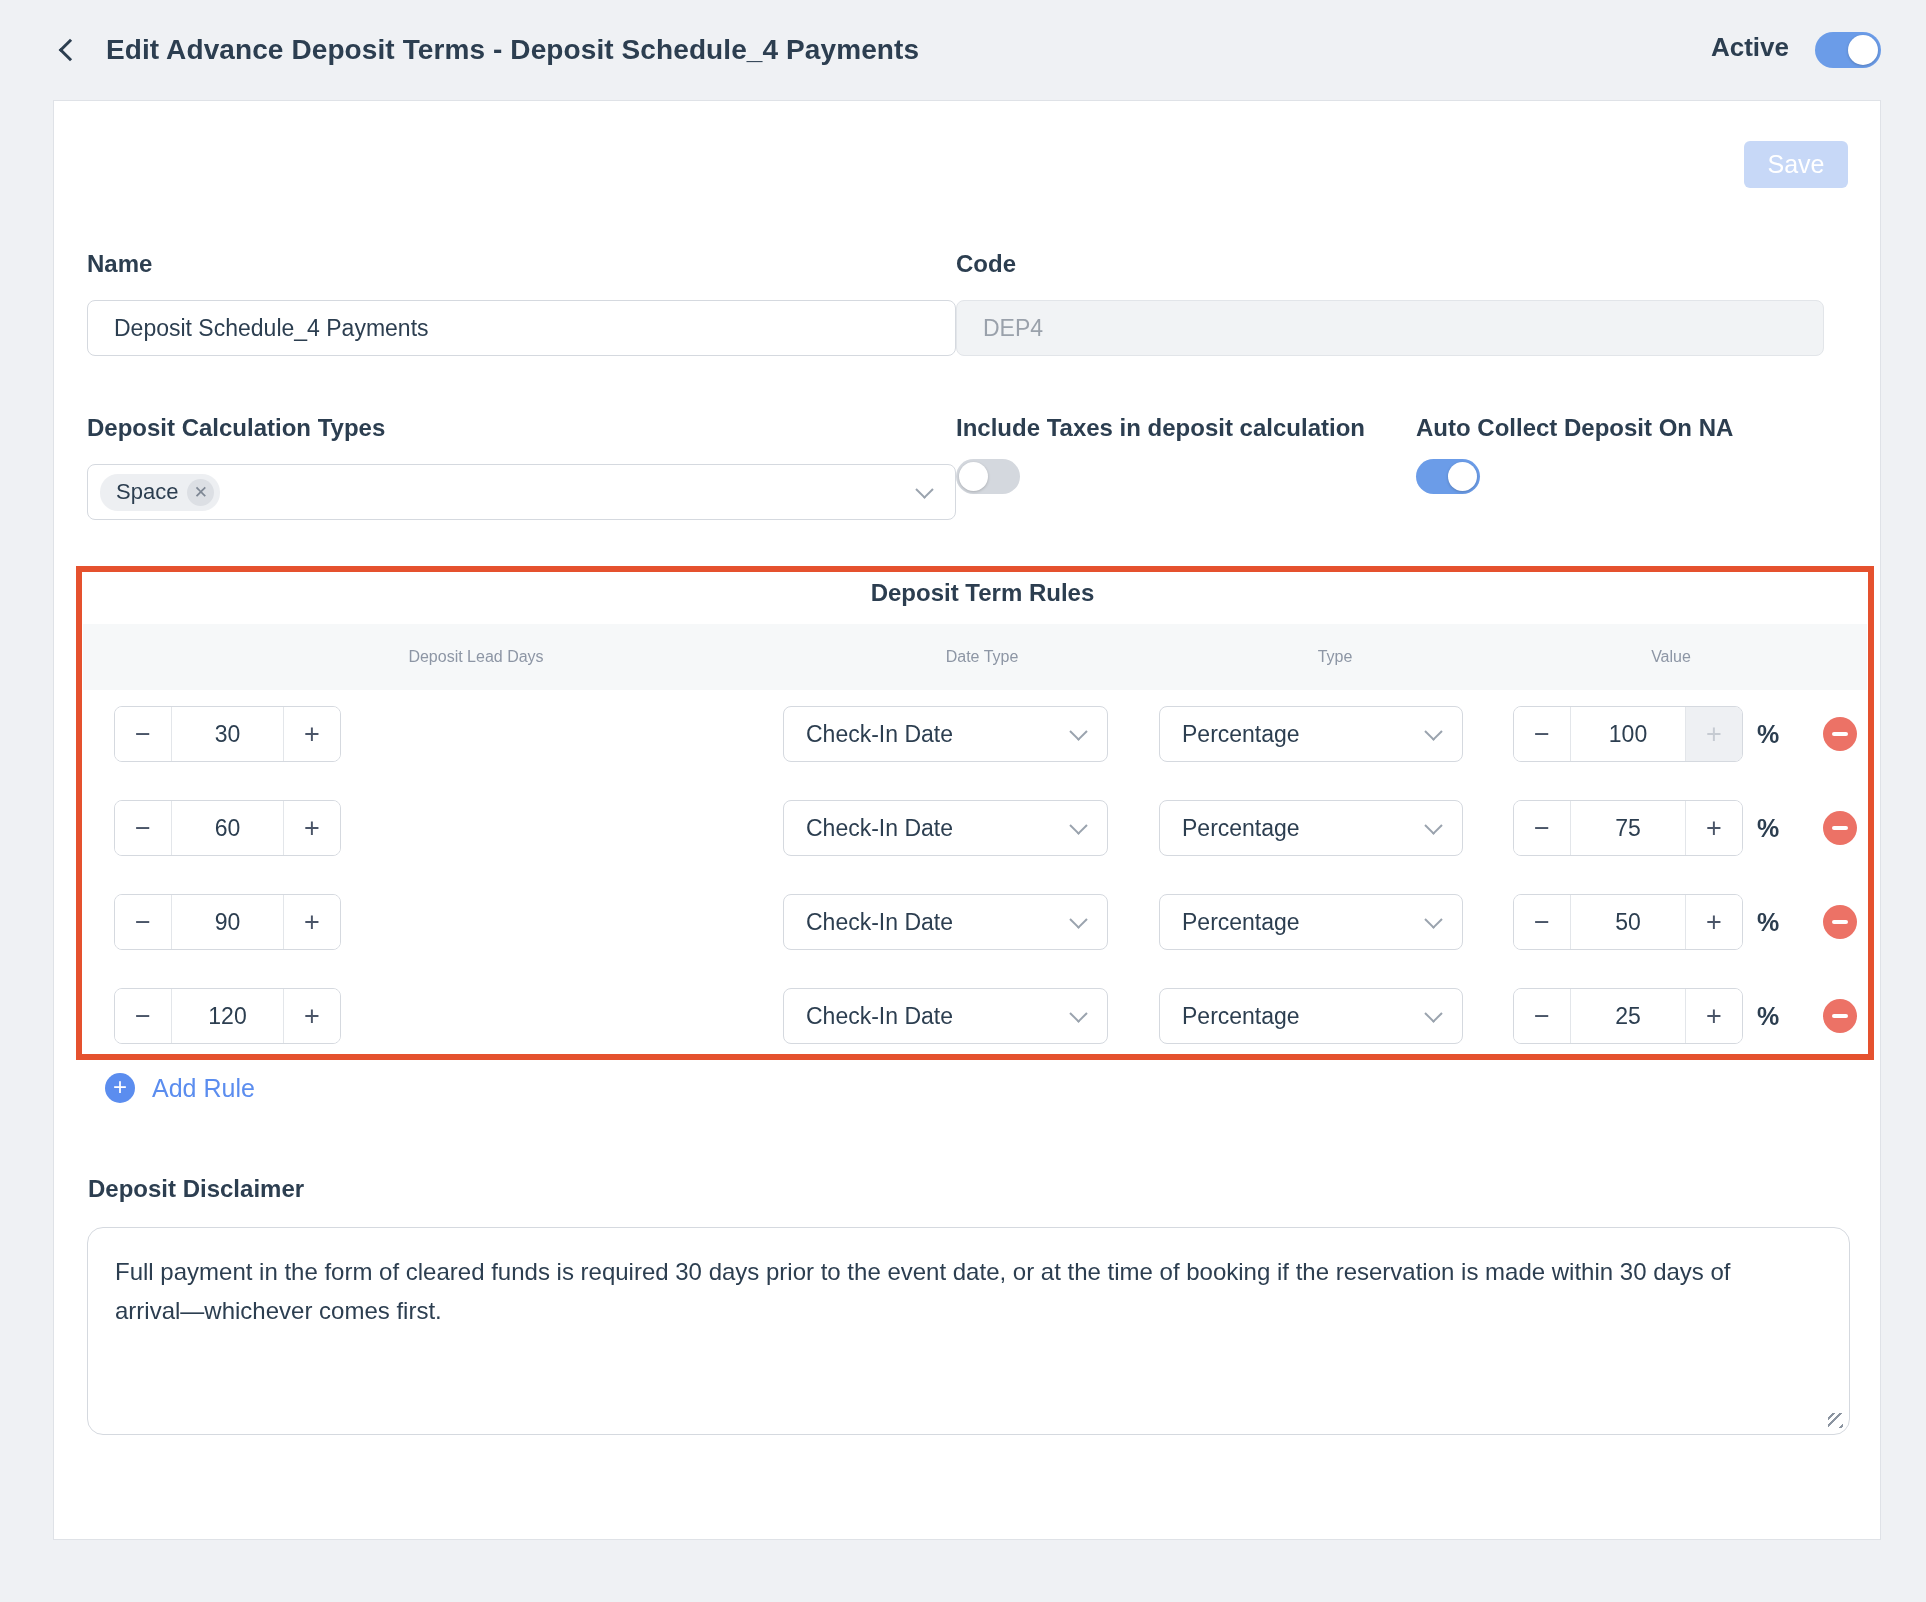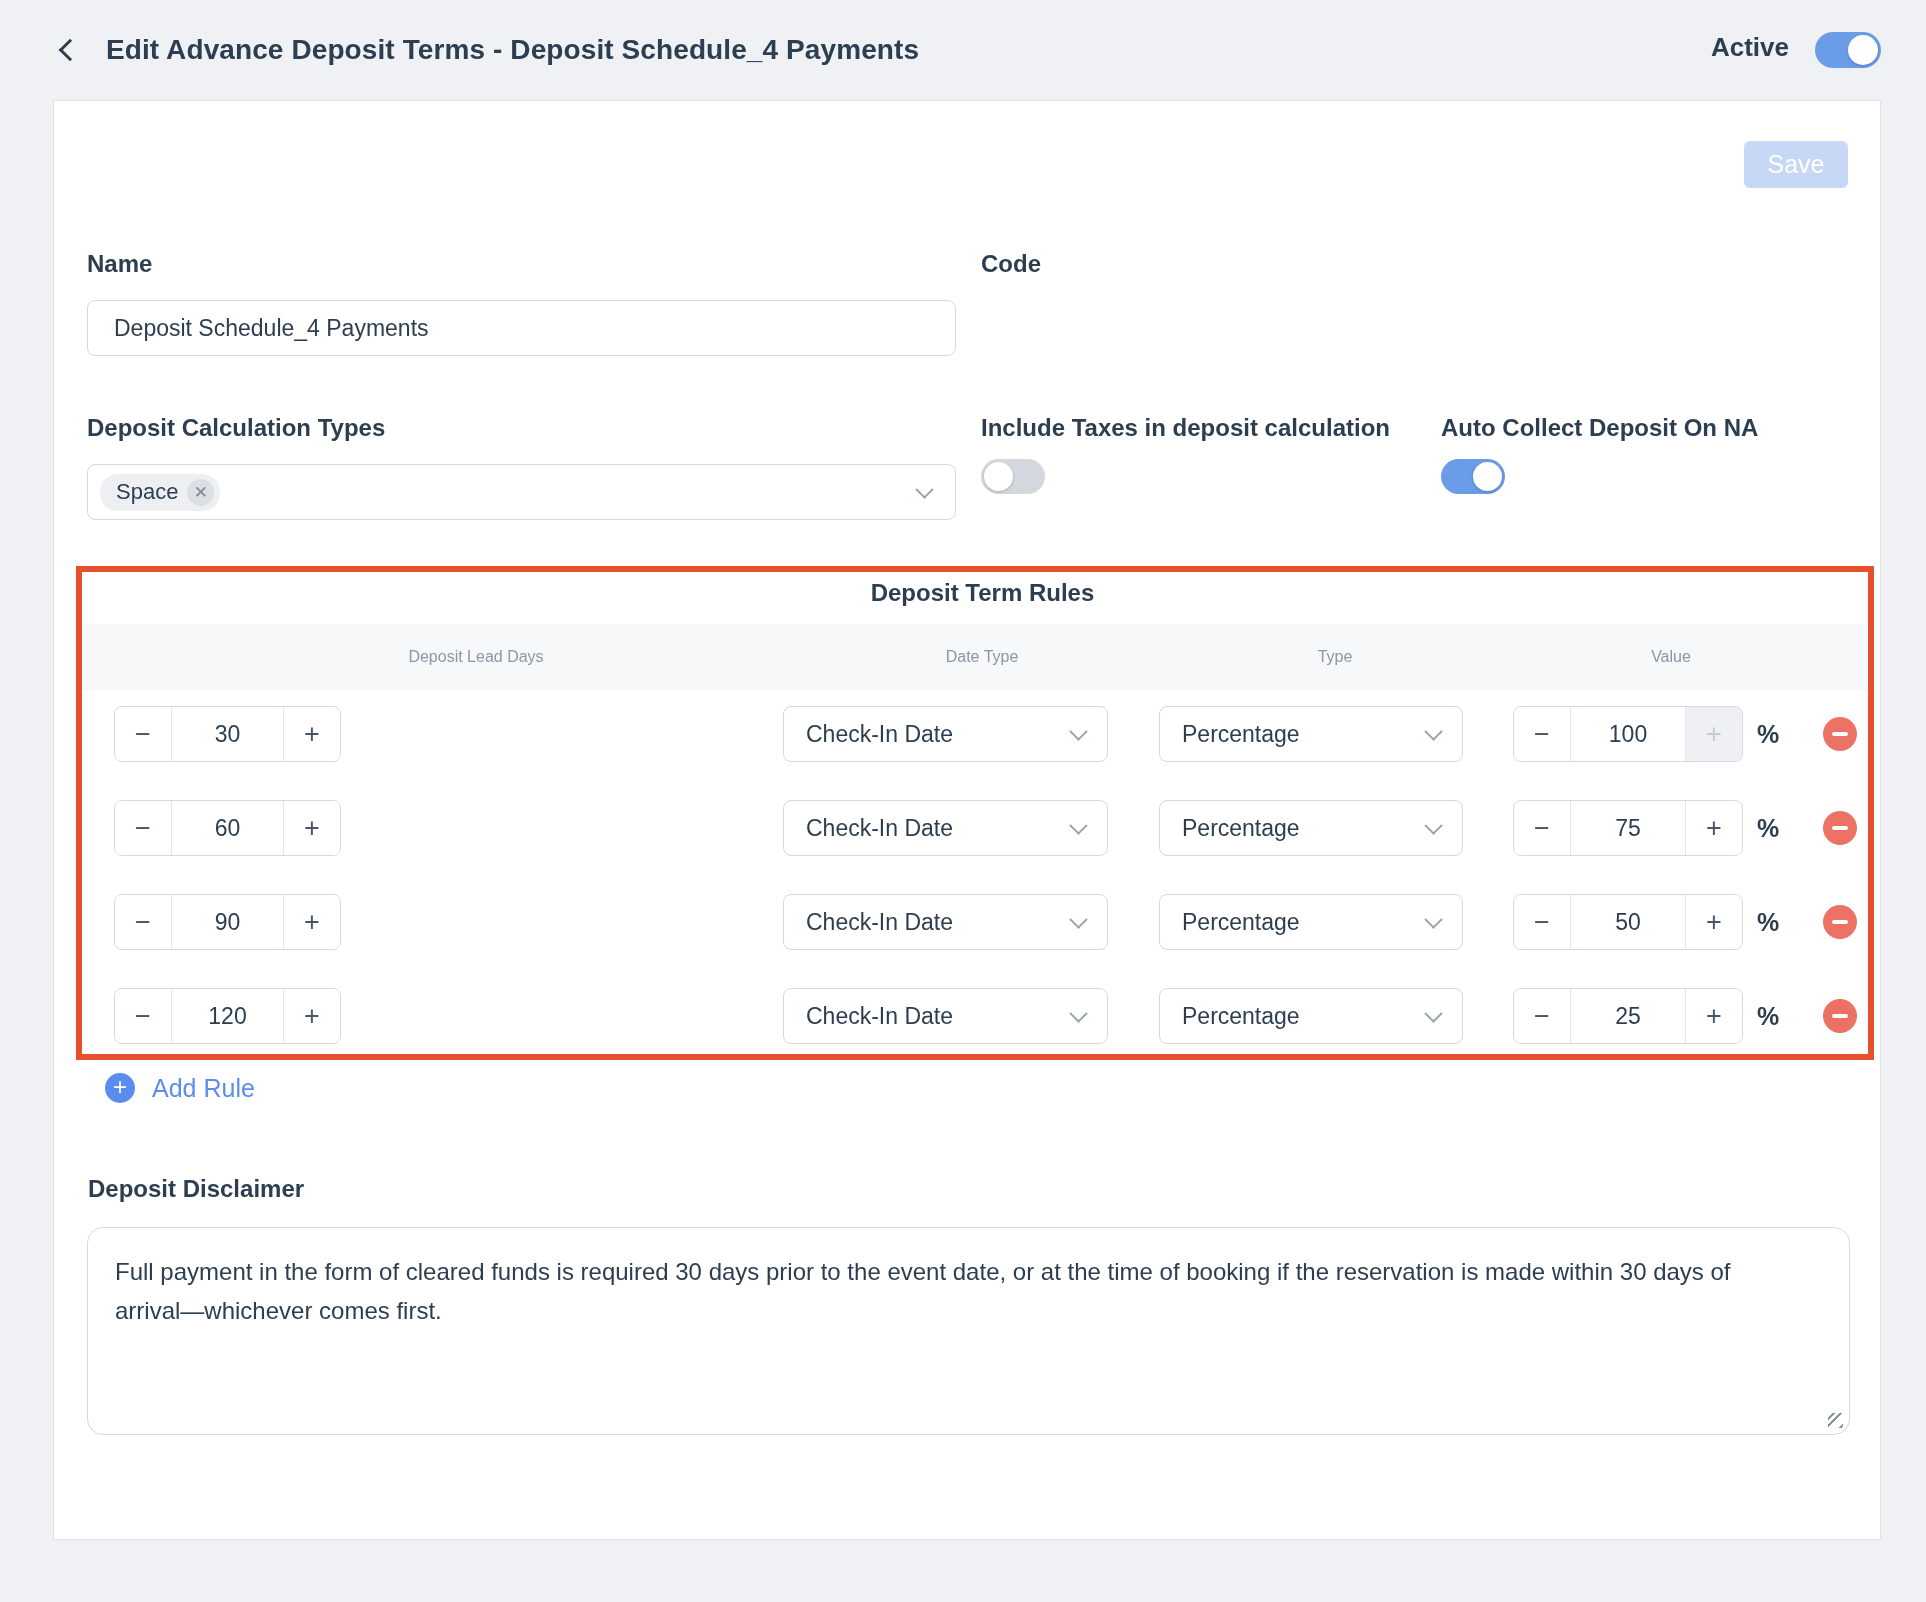--- a/index.html
+++ b/index.html
@@ -42,21 +42,21 @@
   .toggle.on .knob{right:3px;}
   .toggle.off{background:#d4d8de;}
   .toggle.off .knob{left:3px;}
   
   .card{margin-left:53px;width:1828px;height:1440px;background:#fff;border:1px solid #dfe2e7;
     padding:40px 32px 0 33px;}
   .save-row{display:flex;justify-content:flex-end;}
   .save-btn{width:104px;height:47px;background:var(--save-blue);color:#fff;font-size:25px;
     border:none;border-radius:6px;font-family:inherit;cursor:default;margin-left:20px;}
   
-  .form-grid{display:grid;grid-template-columns:869px 868px;column-gap:25px;margin-top:62px;}
+  .form-grid{display:grid;grid-template-columns:869px 868px;margin-top:62px;}
   .field-label{font-size:24px;font-weight:700;color:var(--navy);margin-bottom:22px;}
   .text-input{height:56px;border:1px solid var(--border);border-radius:8px;display:flex;align-items:center;
     padding:0 26px;font-size:23px;color:var(--navy);background:#fff;}
   .text-input.disabled{background:var(--disabled-bg);border-color:#e2e5e9;color:var(--muted);}
   .row-2{margin-top:58px;}
   .select-box{height:56px;border:1px solid var(--border);border-radius:8px;display:flex;align-items:center;
     padding:0 24px 0 12px;background:#fff;cursor:pointer;}
   .chip{display:flex;align-items:center;gap:9px;background:#edeff2;border-radius:18px;
     padding:5px 6px 5px 16px;font-size:22px;color:var(--navy);}
   .chip-x{width:27px;height:27px;border-radius:50%;background:#dcdfe4;color:#7e8794;font-size:17px;
@@ -126,20 +126,21 @@
     <button class="save-btn">Save</button>
   </div>
 
   <div class="form-grid">
     <div>
       <div class="field-label">Name</div>
       <div class="text-input">Deposit Schedule_4 Payments</div>
     </div>
     <div>
       <div class="field-label">Code</div>
+      <div class="text-input disabled">DEP4</div>
     </div>
   </div>
 
   <div class="form-grid row-2">
     <div>
       <div class="field-label">Deposit Calculation Types</div>
       <div class="select-box">
         <span class="chip">
           <span>Space</span>
           <span class="chip-x">✕</span>

